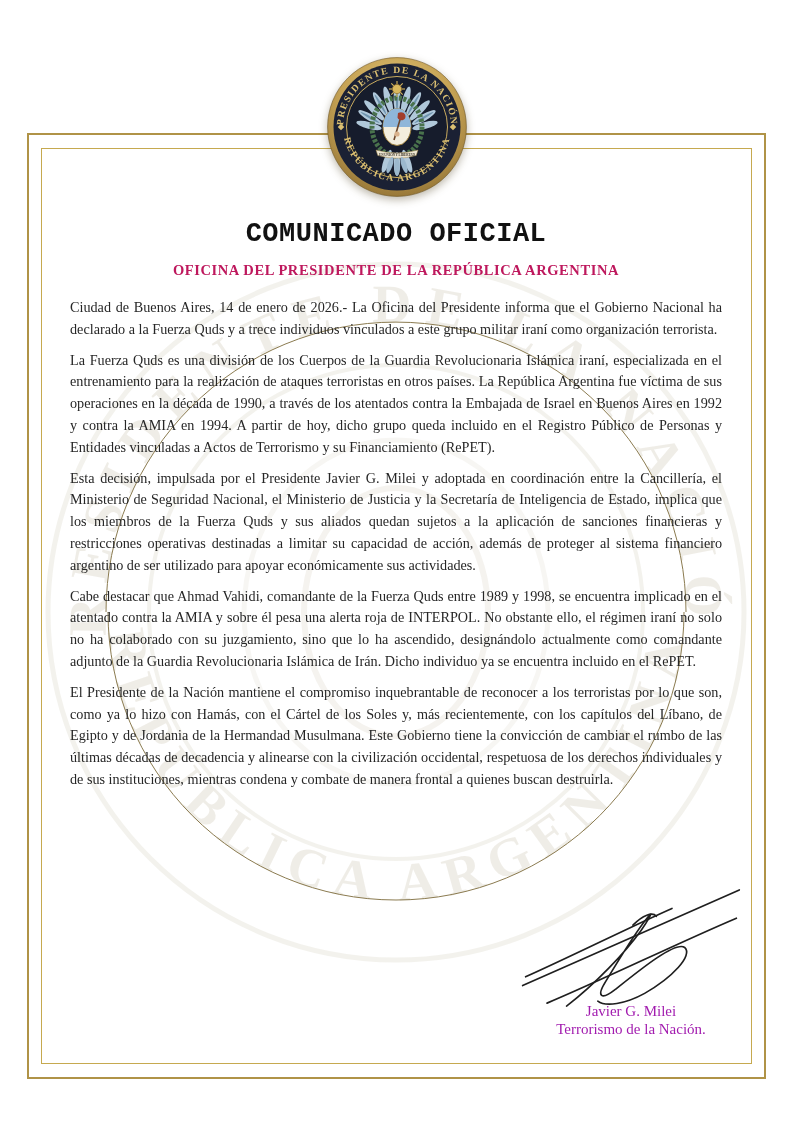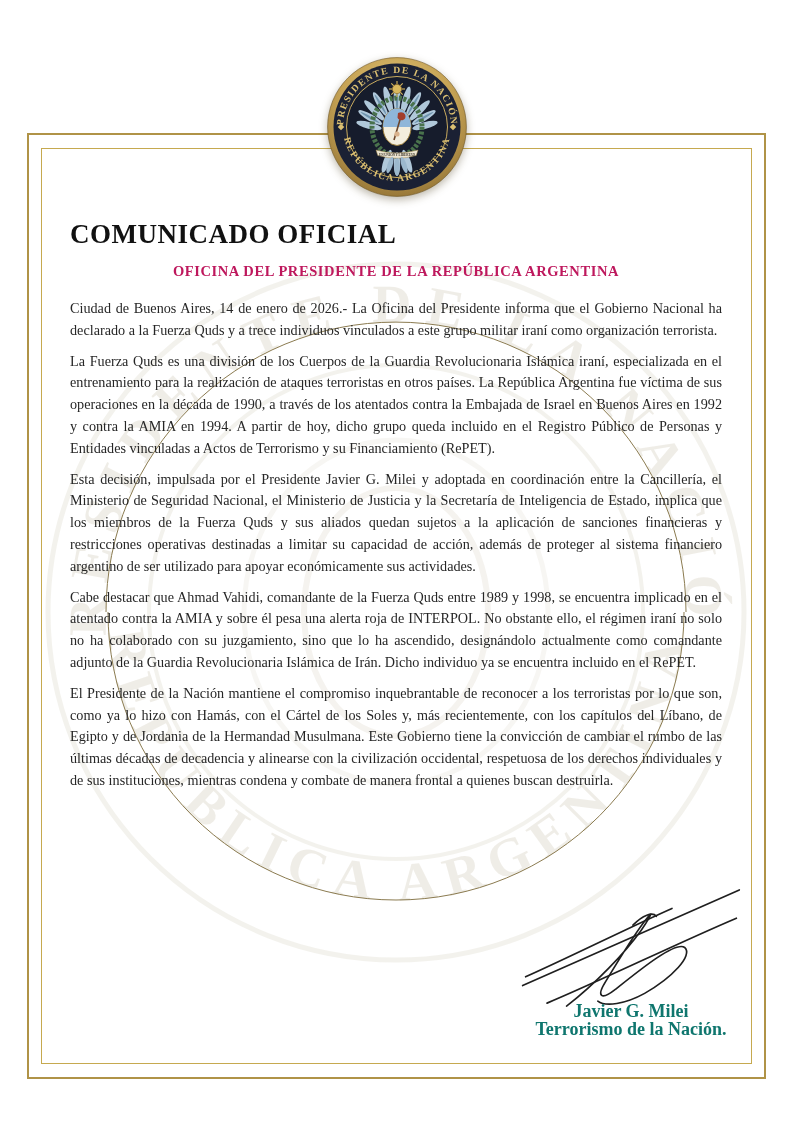--- a/index.html
+++ b/index.html
@@ -15,38 +15,38 @@
   .frame-inner{
     position:absolute;left:41px;right:41px;top:148px;bottom:57px;
     border:1.5px solid #c6a94f;z-index:2;
   }
   .seal{
     position:absolute;left:50%;top:57px;width:140px;height:140px;margin-left:-70px;z-index:3;
     filter:drop-shadow(0 3px 4px rgba(60,45,10,.35));
   }
   .content{position:absolute;left:70px;right:71px;top:0;z-index:4;}
   .title{
-    margin:219px 0 0;text-align:left;font-weight:bold;font-size:27px;
-    letter-spacing:.5px;color:#111;font-family:Liberation Serif, serif;
+    margin:219px 0 0;text-align:center;font-weight:bold;font-size:27px;
+    letter-spacing:.5px;color:#111;font-family:Liberation Mono, monospace;
   }
   .subtitle{
     margin:13px 0 0;text-align:center;font-weight:bold;font-size:14.5px;
     letter-spacing:.6px;color:#be185d;
   }
   .bodytext{margin-top:18px;color:#262626;}
   .bodytext p{
     margin:0 0 9px;font-size:14.2px;line-height:21.8px;
     text-align:justify;text-justify:inter-word;
   }
   .sig{
     position:absolute;top:886px;right:36px;width:252px;z-index:5;text-align:center;
   }
   .sig-svg{display:block;width:250px;height:122px;}
   .sig-name,.sig-role{
-    font-weight:bold;font-size:18px;line-height:18px;color:#0f766e;
+    font-weight:normal;font-size:15px;line-height:18px;color:#a21caf;
   }
   .sig-name{margin-top:-6px;}
 </style>
 </head>
 <body>
 
 <svg class="watermark" viewBox="0 0 793 1121" xmlns="http://www.w3.org/2000/svg">
   <g fill="none" stroke="#8b7b50" font-family="Liberation Serif, DejaVu Serif, serif" font-weight="bold">
     <circle cx="396" cy="612" r="348" stroke-width="5" opacity="0.10"></circle>
     <circle cx="396" cy="612" r="247" stroke-width="4" opacity="0.10"></circle>

